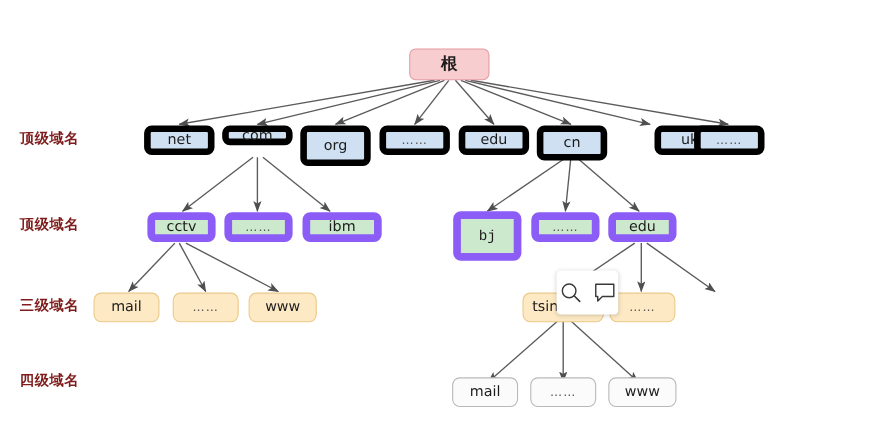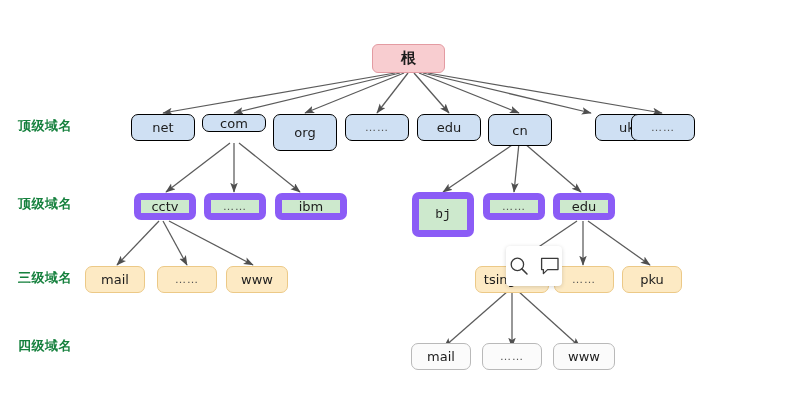--- a/index.html
+++ b/index.html
@@ -22,21 +22,21 @@
     left: 0;
     top: 0;
     width: 806px;
     height: 394px;
     pointer-events: none;
   }
   .row-label {
     position: absolute;
     font-size: 13px;
     font-weight: 700;
-    color: #15803d;
+    color: #7f1d1d;
     letter-spacing: 0.5px;
     white-space: nowrap;
     font-family: "DejaVu Sans", "Liberation Sans", sans-serif;
   }
   .node {
     position: absolute;
     box-sizing: border-box;
     display: flex;
     align-items: center;
     justify-content: center;
@@ -48,21 +48,21 @@
   }
   .node.root {
     background: #f8cdd0;
     border: 1px solid #e39ba2;
     border-radius: 6px;
     font-size: 15px;
     font-weight: 600;
   }
   .node.tld {
     background: #cfe0f3;
-    border: 1px solid #000000;
+    border: 6px solid #000000;
   }
   .node.sld {
     background: #cde9cd;
     border: 7px solid #8b5cf6;
   }
   .node.third {
     background: #fdeac4;
     border: 1px solid #ecc987;
   }
   .node.fourth {
@@ -173,21 +173,20 @@
 
   <div class="node third" style="left:85px; top:266px; width:60px; height:27px;">mail</div>
   <div class="node third" style="left:157px; top:266px; width:60px; height:27px;">
     <span class="dots">……</span>
   </div>
   <div class="node third" style="left:226px; top:266px; width:62px; height:27px;">www</div>
   <div class="node third" style="left:475px; top:266px; width:74px; height:27px;">tsinghua</div>
   <div class="node third" style="left:554px; top:266px; width:60px; height:27px;">
     <span class="dots">……</span>
   </div>
-  <div class="node third" style="left:622px; top:266px; width:60px; height:27px;">pku</div>
 
   <div class="node fourth" style="left:411px; top:343px; width:60px; height:27px;">mail</div>
   <div class="node fourth" style="left:482px; top:343px; width:60px; height:27px;">
     <span class="dots">……</span>
   </div>
   <div class="node fourth" style="left:553px; top:343px; width:62px; height:27px;">www</div>
 
   <div id="hover-popup" style="left:506px; top:246px; width:56px; height:40px;">
     <span class="pop-icon">
       <svg width="22" height="22" viewBox="0 0 22 22">

